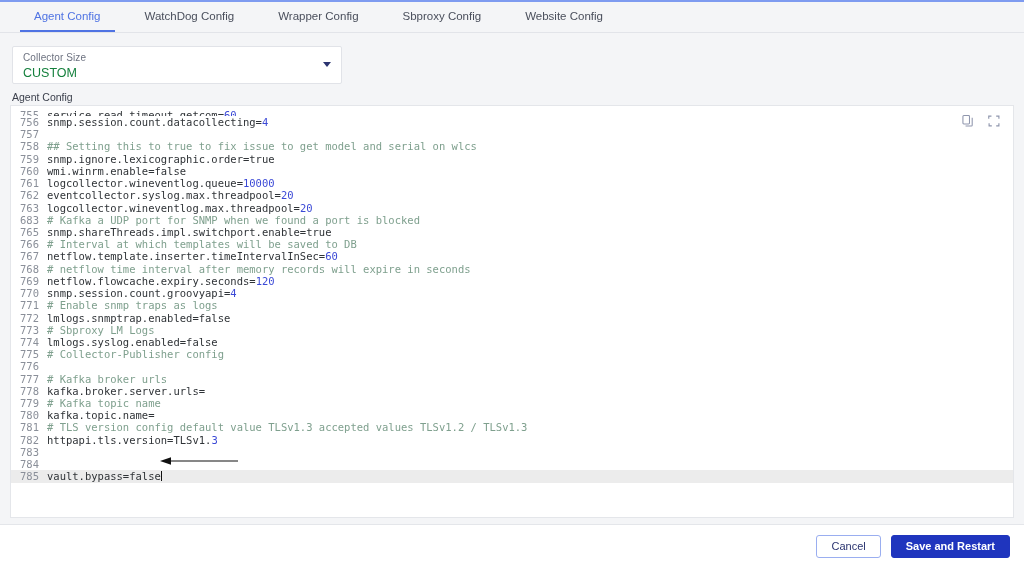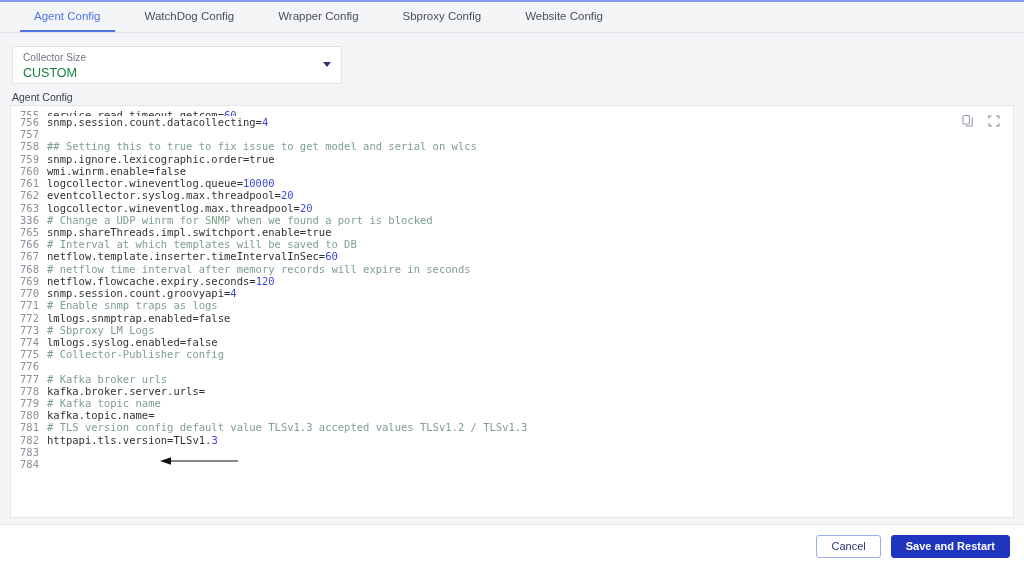--- a/index.html
+++ b/index.html
@@ -264,41 +264,42 @@
   <div class="code-area" id="code-area">
       <div class="code-line clipped"><span class="ln">755</span><span class="code-text"><span>service.read_timeout_getcom=</span><span class="num">60</span></span></div>
       <div class="code-line"><span class="ln">756</span><span class="code-text"><span>snmp.session.count.datacollecting=</span><span class="num">4</span></span></div>
       <div class="code-line"><span class="ln">757</span><span class="code-text"></span></div>
       <div class="code-line"><span class="ln">758</span><span class="code-text"><span class="cmt">## Setting this to true to fix issue to get model and serial on wlcs</span></span></div>
       <div class="code-line"><span class="ln">759</span><span class="code-text"><span>snmp.ignore.lexicographic.order=true</span></span></div>
       <div class="code-line"><span class="ln">760</span><span class="code-text"><span>wmi.winrm.enable=false</span></span></div>
       <div class="code-line"><span class="ln">761</span><span class="code-text"><span>logcollector.wineventlog.queue=</span><span class="num">10000</span></span></div>
       <div class="code-line"><span class="ln">762</span><span class="code-text"><span>eventcollector.syslog.max.threadpool=</span><span class="num">20</span></span></div>
       <div class="code-line"><span class="ln">763</span><span class="code-text"><span>logcollector.wineventlog.max.threadpool=</span><span class="num">20</span></span></div>
-      <div class="code-line"><span class="ln">336</span><span class="code-text"><span class="cmt"># Change a UDP winrm for SNMP when we found a port is blocked</span></span></div>
+      <div class="code-line"><span class="ln">683</span><span class="code-text"><span class="cmt"># Kafka a UDP port for SNMP when we found a port is blocked</span></span></div>
       <div class="code-line"><span class="ln">765</span><span class="code-text"><span>snmp.shareThreads.impl.switchport.enable=true</span></span></div>
       <div class="code-line"><span class="ln">766</span><span class="code-text"><span class="cmt"># Interval at which templates will be saved to DB</span></span></div>
       <div class="code-line"><span class="ln">767</span><span class="code-text"><span>netflow.template.inserter.timeIntervalInSec=</span><span class="num">60</span></span></div>
       <div class="code-line"><span class="ln">768</span><span class="code-text"><span class="cmt"># netflow time interval after memory records will expire in seconds</span></span></div>
       <div class="code-line"><span class="ln">769</span><span class="code-text"><span>netflow.flowcache.expiry.seconds=</span><span class="num">120</span></span></div>
       <div class="code-line"><span class="ln">770</span><span class="code-text"><span>snmp.session.count.groovyapi=</span><span class="num">4</span></span></div>
       <div class="code-line"><span class="ln">771</span><span class="code-text"><span class="cmt"># Enable snmp traps as logs</span></span></div>
       <div class="code-line"><span class="ln">772</span><span class="code-text"><span>lmlogs.snmptrap.enabled=false</span></span></div>
       <div class="code-line"><span class="ln">773</span><span class="code-text"><span class="cmt"># Sbproxy LM Logs</span></span></div>
       <div class="code-line"><span class="ln">774</span><span class="code-text"><span>lmlogs.syslog.enabled=false</span></span></div>
       <div class="code-line"><span class="ln">775</span><span class="code-text"><span class="cmt"># Collector-Publisher config</span></span></div>
       <div class="code-line"><span class="ln">776</span></div>
       <div class="code-line"><span class="ln">777</span><span class="code-text"><span class="cmt"># Kafka broker urls</span></span></div>
       <div class="code-line"><span class="ln">778</span><span class="code-text"><span>kafka.broker.server.urls=</span></span></div>
       <div class="code-line"><span class="ln">779</span><span class="code-text"><span class="cmt"># Kafka topic name</span></span></div>
       <div class="code-line"><span class="ln">780</span><span class="code-text"><span>kafka.topic.name=</span></span></div>
       <div class="code-line"><span class="ln">781</span><span class="code-text"><span class="cmt"># TLS version config default value TLSv1.3 accepted values TLSv1.2 / TLSv1.3</span></span></div>
       <div class="code-line"><span class="ln">782</span><span class="code-text"><span>httpapi.tls.version=TLSv1.</span><span class="num">3</span></span></div>
       <div class="code-line"><span class="ln">783</span><span class="code-text"></span></div>
       <div class="code-line"><span class="ln">784</span><span class="code-text"></span></div>
+      <div class="code-line highlight"><span class="ln">785</span><span class="code-text"><span>vault.bypass=false</span><span class="caret"></span></span></div>
     </div>
 </div>
 
 <svg class="annotation-arrow" viewBox="0 0 78 12">
   <line x1="10" y1="6" x2="78" y2="6" stroke="#111" stroke-width="1.2"></line>
   <polygon points="0,6 11,2.2 11,9.8" fill="#111"></polygon>
 </svg>
 
 <div class="footer">
   <div class="footer-actions">

